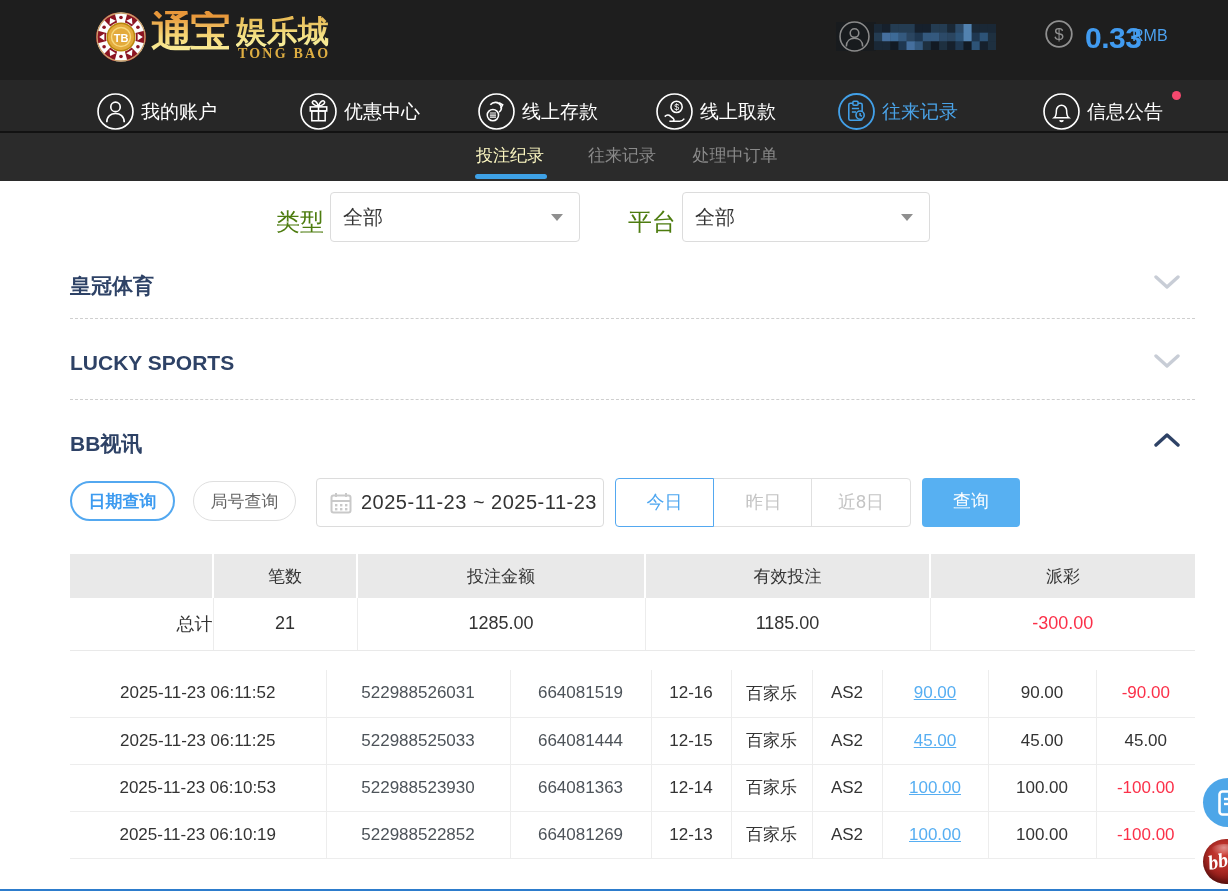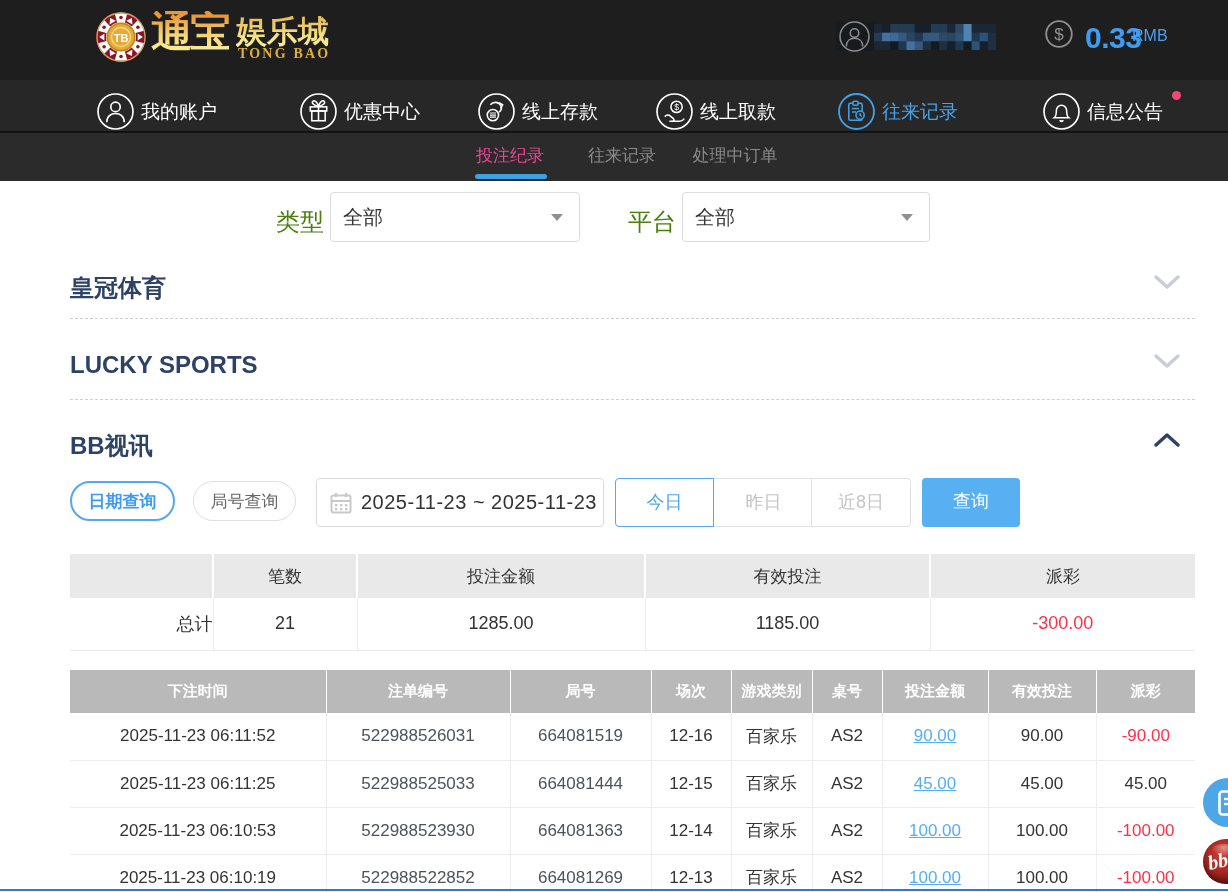--- a/index.html
+++ b/index.html
@@ -7,21 +7,21 @@
   font-family:"Liberation Sans", sans-serif; }
 #page { position:relative; width:1228px; height:892px; overflow:hidden; }
 
 
 #header { position:absolute; left:0; top:0; width:1228px; height:80px; background:#1e1e1e; }
 #nav { position:absolute; left:0; top:80px; width:1228px; height:51px; background:#272727; }
 #subnav { position:absolute; left:0; top:131px; width:1228px; height:50px; background:#2b2b2b; border-top:2px solid #121212; }
 .navitem { position:absolute; top:6px; height:51px; display:flex; align-items:center; color:#fff; font-size:19px; }
 .navitem svg { margin-right:7px; }
 .tab { position:absolute; top:0; height:50px; line-height:46px; font-size:17px; color:#8a8a8a; text-align:center; }
-.tab.active { color:#ec4899; }
+.tab.active { color:#fef9c3; }
 #tabline { position:absolute; left:475px; top:41px; width:72px; height:5px; border-radius:3px; background:#3ea1e6; }
 
 
 .logo-cn1 { position:absolute; left:151px; top:11px; font-size:42px; font-weight:bold; line-height:1;
   background:linear-gradient(180deg,#e8973a 12%,#f6d878 60%,#f8ec9a 95%);
   -webkit-background-clip:text; background-clip:text; color:transparent; letter-spacing:-3px;}
 .logo-cn2 { position:absolute; left:236px; top:16px; font-size:31px; font-weight:bold; line-height:1;
   background:linear-gradient(180deg,#e8bb55 5%,#f5e388 70%,#f8ef9f 100%);
   -webkit-background-clip:text; background-clip:text; color:transparent; letter-spacing:0px;}
 .logo-en { position:absolute; left:238px; top:46px; font-family:"Liberation Serif",serif;
@@ -31,21 +31,21 @@
 #balance-num { position:absolute; left:1085px; top:21px; font-size:30px; font-weight:bold; letter-spacing:-0.5px; color:#419bf0; }
 #balance-cur { position:absolute; left:1132px; top:27px; font-size:16px; color:#4ba1f0; }
 
 
 .lbl { position:absolute; font-size:24px; color:#4d7c0f; }
 .dd { position:absolute; top:192px; height:50px; width:250px; border:1px solid #dcdcdc; border-radius:4px;
   background:#fff; font-size:20px; color:#333; line-height:48px; padding-left:12px; }
 .dd .arr { position:absolute; right:16px; top:21px; width:0; height:0;
   border-left:6px solid transparent; border-right:6px solid transparent; border-top:7px solid #8f8f8f; }
 
-.sect { position:absolute; left:70px; font-size:24px; font-weight:bold; color:#2e4266; }
+.sect { position:absolute; left:70px; font-size:21px; font-weight:bold; color:#2e4266; }
 .dash { position:absolute; left:70px; width:1125px; border-top:1px dashed #cfcfcf; }
 .chev { position:absolute; left:1154px; width:26px; height:16px; }
 
 
 .pill { position:absolute; top:481px; height:40px; border-radius:20px; font-size:17px;
   display:flex; align-items:center; justify-content:center; background:#fff; }
 .btn49 { position:absolute; top:478px; height:49px; font-size:18px; text-align:center; line-height:47px; }
 
 
 table { border-collapse:collapse; table-layout:fixed; }
@@ -323,31 +323,20 @@
         <col style="width:184px;">
         <col style="width:141px;">
         <col style="width:80px;">
         <col style="width:81px;">
         <col style="width:70px;">
         <col style="width:106px;">
         <col style="width:108px;">
         <col>
       </colgroup>
     <tbody>
-        <tr>
-          <th>下注时间</th>
-          <th>注单编号</th>
-          <th>局号</th>
-          <th>场次</th>
-          <th>游戏类别</th>
-          <th>桌号</th>
-          <th>投注金额</th>
-          <th>有效投注</th>
-          <th>派彩</th>
-        </tr>
     <tr>
           <td>2025-11-23 06:11:52</td>
           <td class="gid">522988526031</td>
           <td class="gid">664081519</td>
           <td>12-16</td>
           <td>百家乐</td>
           <td>AS2</td>
           <td><span class="blue-link">90.00</span></td>
           <td>90.00</td>
           <td class="red">-90.00</td>

